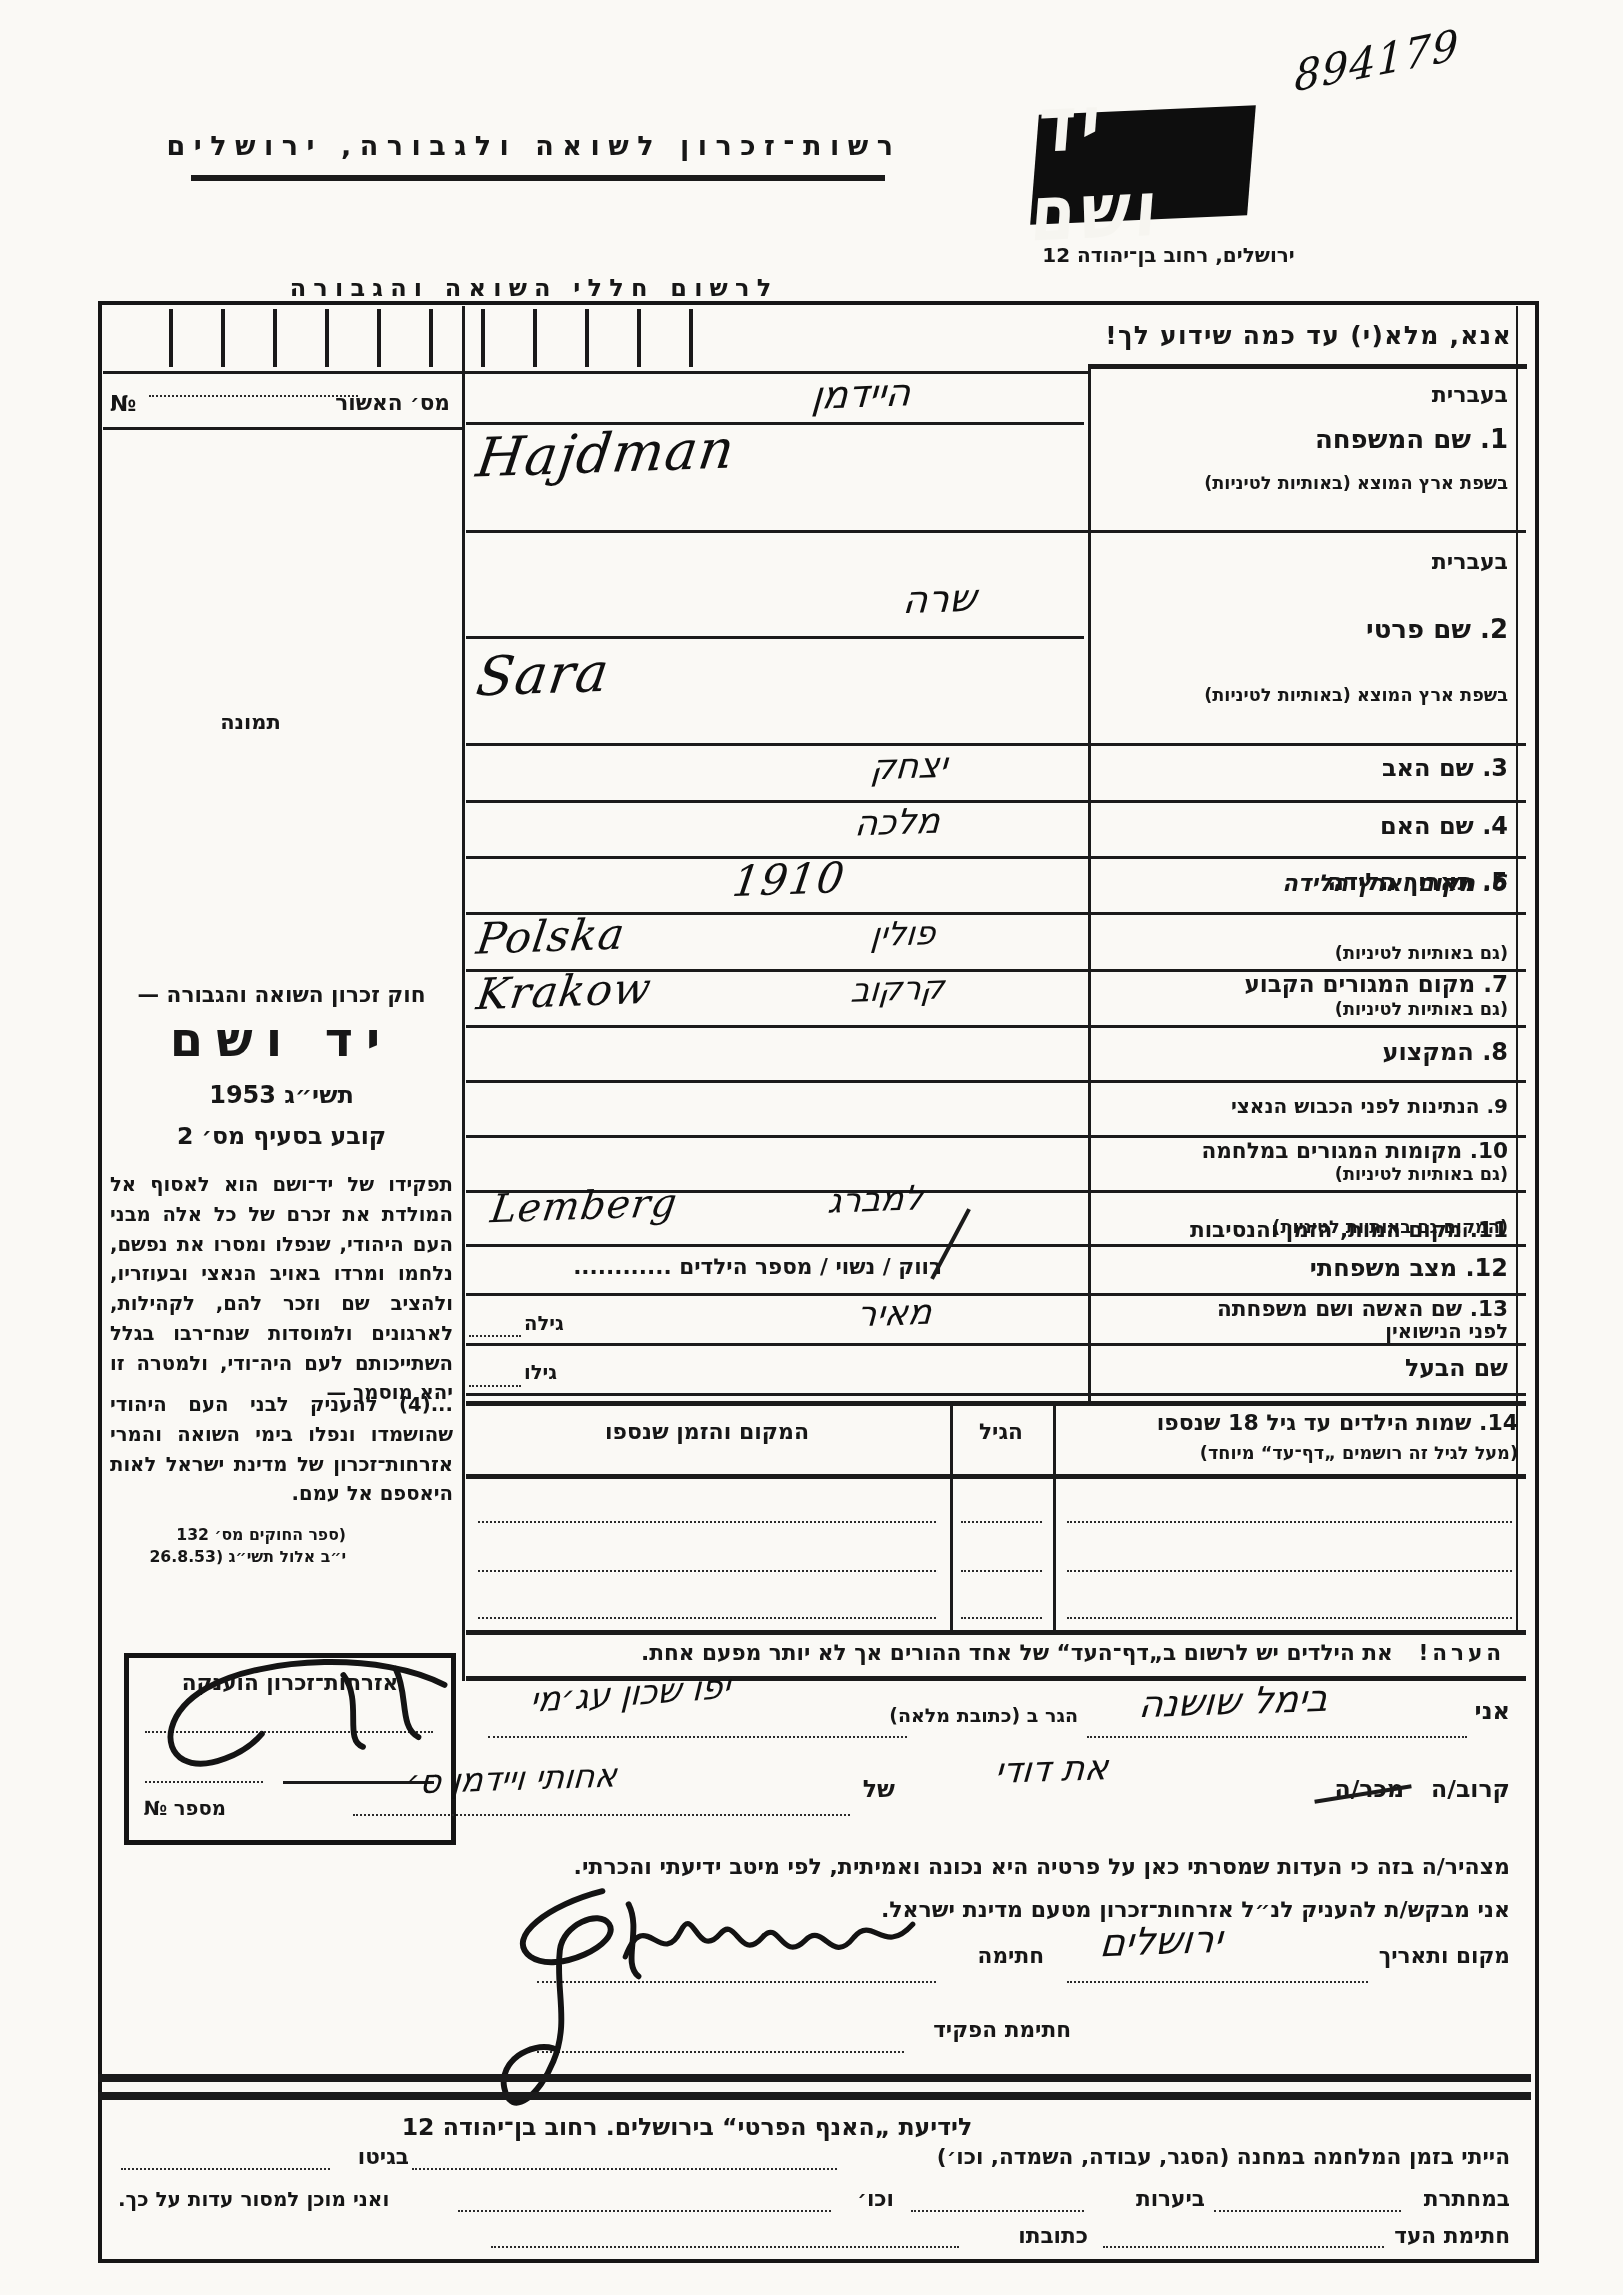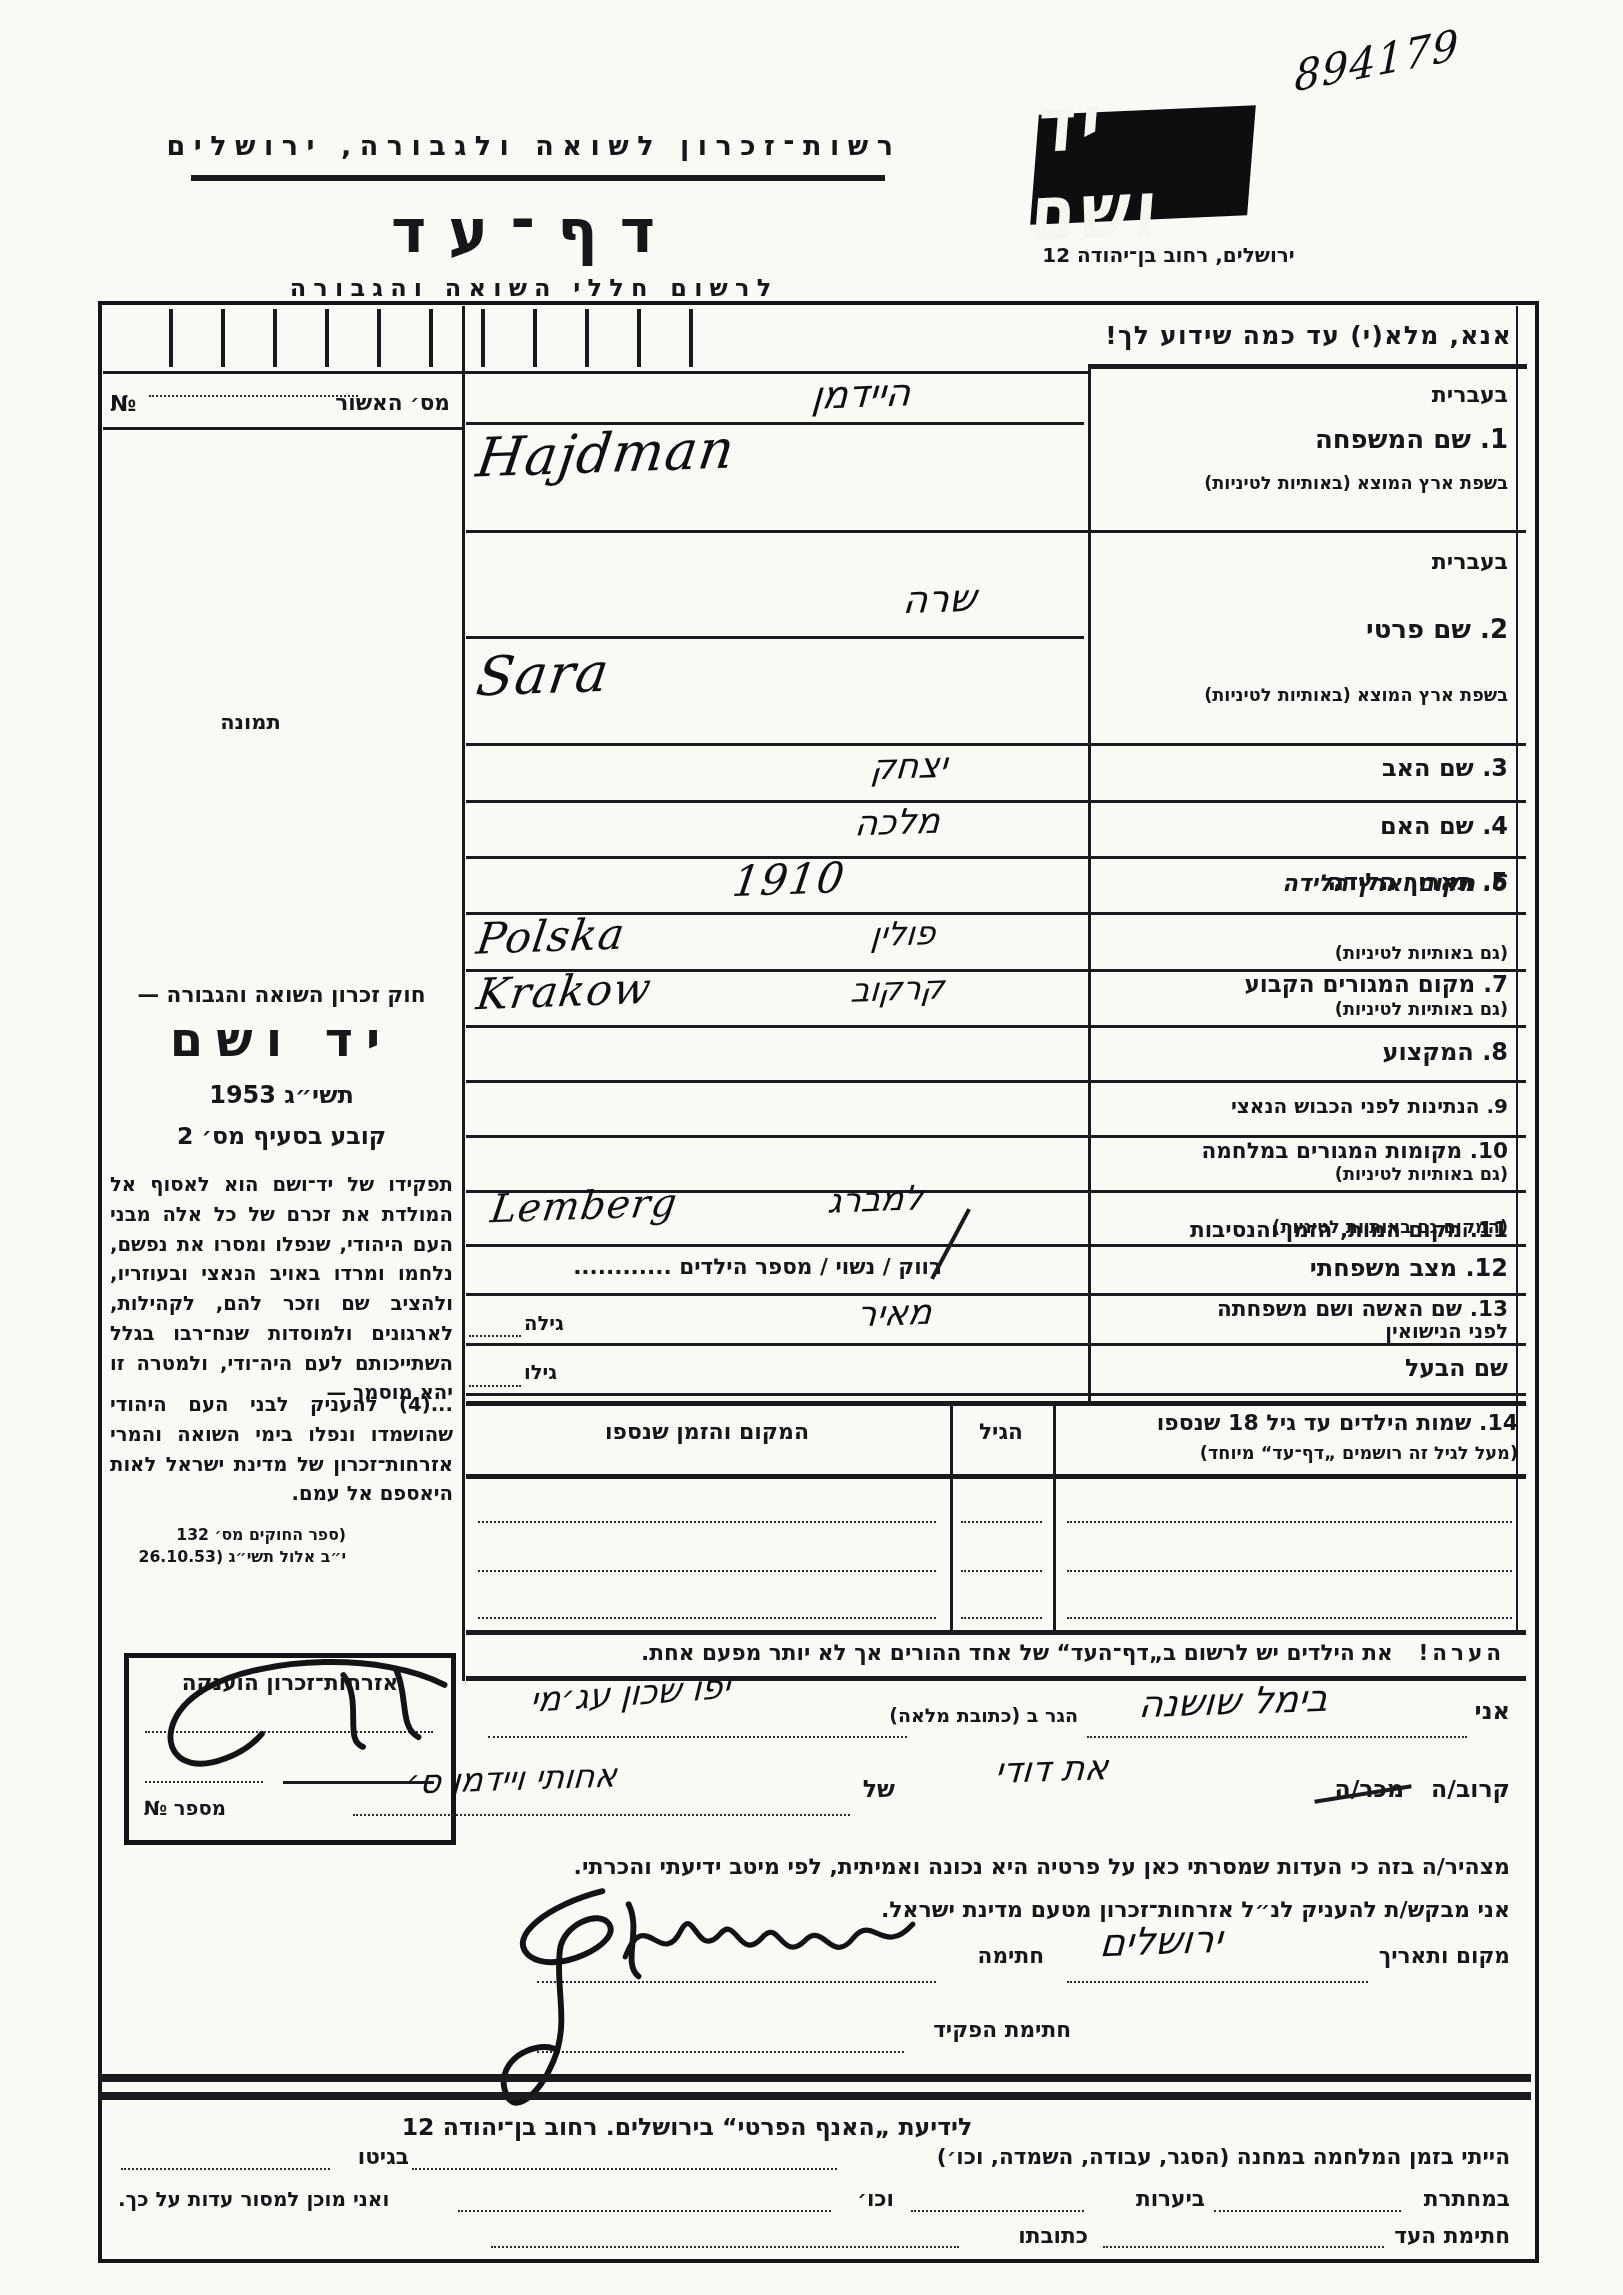--- a/index.html
+++ b/index.html
@@ -23,21 +23,20 @@
 </style>
 </head>
 <body>
 
 <div class="page">
 
   <div class="hw hwl" style="left:1293px;top:36px;font-size:42px;transform:rotate(-11deg) skewX(-12deg);">894179</div>
 
   <div class="lbl ctr" style="left:164px;top:130px;width:740px;font-size:27px;letter-spacing:8.5px;">רשות־זכרון לשואה ולגבורה, ירושלים</div>
   <div class="line" style="left:191px;top:175px;width:694px;height:5.9px;"></div>
-  <div class="lbl ctr" style="left:164px;top:196px;width:740px;font-size:60px;letter-spacing:22px;">דף־עד</div>
   <div class="lbl ctr" style="left:164px;top:274px;width:740px;font-size:24px;letter-spacing:7.2px;">לרשום חללי השואה והגבורה</div>
 
   <div class="logo" style="left:1035px;top:110px;width:216px;height:110px;">
     <span class="b" style="font-size:64px;letter-spacing:5.2px;transform:scaleY(1.2);">יד ושם</span>
   </div>
   <div class="lbl" style="left:1028px;top:243px;width:281px;font-size:20px;text-align:center;">ירושלים, רחוב בן־יהודה 12</div>
 
   <div class="abs" style="left:98px;top:301px;width:1433px;height:1954px;border:4.6px solid #161616;"></div>
   <div class="line" style="left:1516px;top:306px;width:2px;height:1325px;"></div>
 
@@ -153,21 +152,21 @@
     <span style="margin-right:18.3px;">את הילדים יש לרשום ב„דף־העד“ של אחד ההורים אך לא יותר מפעם אחת.</span>
   </div>
 
   <div class="lbl ctr" style="left:110px;top:982px;width:343px;font-size:21.6px;">חוק זכרון השואה והגבורה —</div>
   <div class="lbl ctr" style="left:110px;top:1011px;width:343px;font-size:48px;letter-spacing:13px;">יד ושם</div>
   <div class="lbl ctr" style="left:110px;top:1081px;width:343px;font-size:24px;">תשי״ג 1953</div>
   <div class="lbl ctr" style="left:110px;top:1122px;width:343px;font-size:23.6px;">קובע בסעיף מס׳ 2</div>
   <div class="abs rtl b" style="left:110px;top:1170px;width:343px;font-size:19.6px;line-height:1.52;text-align:justify;">תפקידו של יד־ושם הוא לאסוף אל המולדת את זכרם של כל אלה מבני העם היהודי, שנפלו ומסרו את נפשם, נלחמו ומרדו באויב הנאצי ובעוזריו, ולהציב שם וזכר להם, לקהילות, לארגונים ולמוסדות שנח־רבו בגלל השתייכותם לעם היה־ודי, ולמטרה זו יהא מוסמך —</div>
   <div class="abs rtl b" style="left:110px;top:1390px;width:343px;font-size:19.6px;line-height:1.52;text-align:justify;">‏...(4) להעניק לבני העם היהודי שהושמדו ונפלו בימי השואה והמרי אזרחות־זכרון של מדינת ישראל לאות היאספם אל עמם.</div>
   <div class="lbl" style="left:110px;top:1525px;width:236px;font-size:15.7px;text-align:right;">(ספר החוקים מס׳ 132</div>
-  <div class="lbl" style="left:110px;top:1547px;width:236px;font-size:15.7px;text-align:right;">י״ב אלול תשי״ג (26.10.53</div>
+  <div class="lbl" style="left:110px;top:1547px;width:236px;font-size:15.7px;text-align:right;">י״ב אלול תשי״ג (26.8.53</div>
 
   <div class="stamp" style="left:124px;top:1653px;width:322px;height:182px;">
     <div class="lbl ctr" style="left:0;top:11.8px;width:322px;font-size:21.6px;">אזרחות־זכרון הוענקה</div>
     <div class="dot" style="left:16.4px;top:73px;width:288px;"></div>
     <div class="dot" style="left:16.4px;top:123px;width:118px;"></div>
     <div class="line" style="left:154px;top:123px;width:151px;height:3.3px;"></div>
     <div class="lbl" style="left:14.4px;top:139px;font-size:19.6px;">מספר №</div>
   </div>
 
   <div class="lbl" style="right:113px;top:1697px;font-size:24px;">אני</div>

